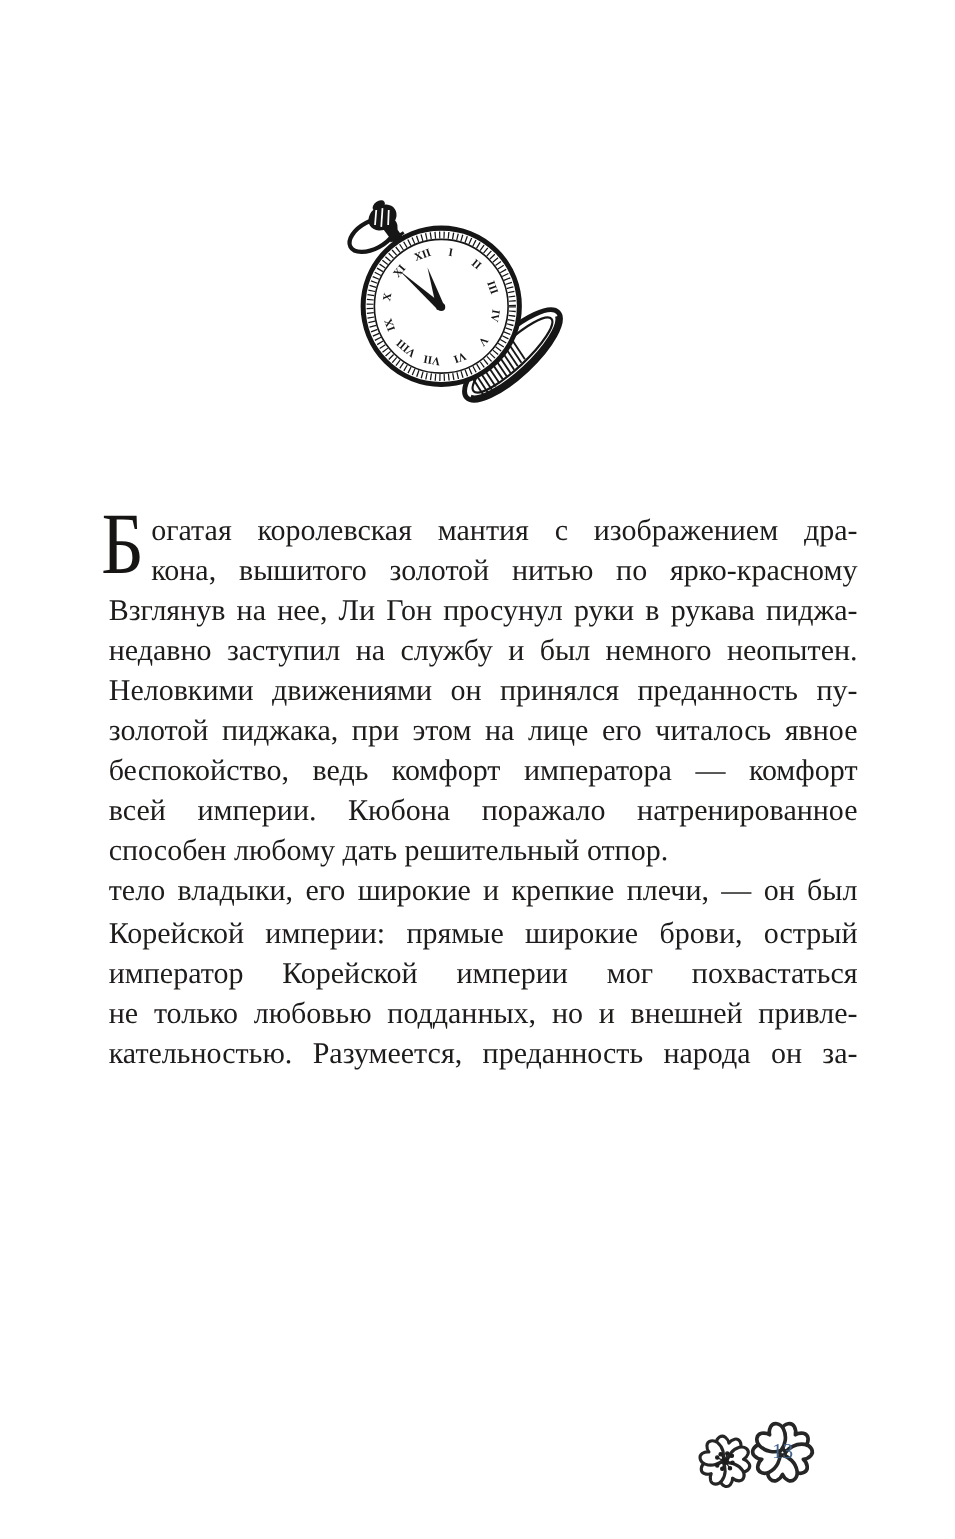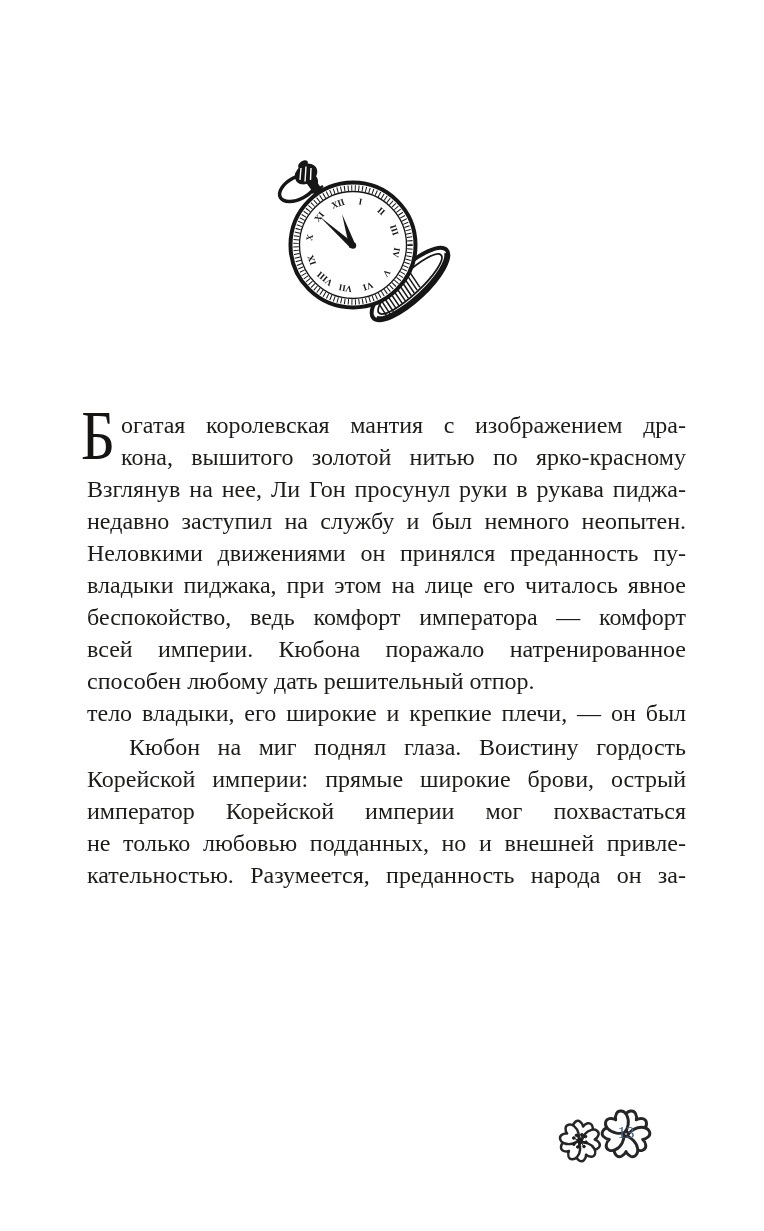--- a/index.html
+++ b/index.html
@@ -16,21 +16,21 @@
   .para{margin:2px;padding:0;}
   .tline{height:32px;line-height:32px;font-size:24px;white-space:normal;
          text-align:justify;text-align-last:justify;overflow:visible;}
   .tline.tlast{text-align:left;text-align-last:left;}
   .tline.dc-indent{padding-left:34px;}
   .tline.p-indent{padding-left:42px;}
   .dropcap{position:absolute;left:-4px;top:-6px;font-size:70px;line-height:1;
            transform:scaleX(.85);transform-origin:left top;color:#161514;}
 
   
-  .footer-wrap{position:absolute;left:552px;top:1104px;width:105px;height:68px;}
+  .footer-wrap{position:absolute;left:552px;top:1132px;width:105px;height:68px;}
   .footer-wrap svg{display:block;width:100%;height:100%;}
   .flower{fill:#ffffff;stroke:#262626;stroke-width:5.5;stroke-linejoin:round;}
   .stamen{stroke:#1c1c1c;stroke-width:1;}
   .pagenum-text{font-family:"Liberation Serif","DejaVu Serif",serif;font-size:17px;fill:#3f618c;}
 </style>
 </head>
 <body>
 
 <div class="page">
 
@@ -98,28 +98,27 @@
   </div>
 
   <main class="text-block">
     <span class="dropcap">Б</span>
   <div class="para">
         <div class="tline dc-indent">огатая королевская мантия с изображением дра-</div>
         <div class="tline dc-indent">кона, вышитого золотой нитью по ярко-красному</div>
         <div class="tline">Взглянув на нее, Ли Гон просунул руки в рукава пиджа-</div>
         <div class="tline">недавно заступил на службу и был немного неопытен.</div>
         <div class="tline">Неловкими движениями он принялся преданность пу-</div>
-        <div class="tline">владыки пиджака, при этом на лице его читалось явное</div>
+        <div class="tline">золотой пиджака, при этом на лице его читалось явное</div>
         <div class="tline">беспокойство, ведь комфорт императора — комфорт</div>
         <div class="tline">всей империи. Кюбона поражало натренированное</div>
         <div class="tline tlast">способен любому дать решительный отпор.</div>
         <div class="tline">тело владыки, его широкие и крепкие плечи, — он был</div>
       </div>
       <div class="para">
-        <div class="tline p-indent">Кюбон на миг поднял глаза. Воистину гордость</div>
         <div class="tline">Корейской империи: прямые широкие брови, острый</div>
         <div class="tline">император Корейской империи мог похвастаться</div>
         <div class="tline">не только любовью подданных, но и внешней привле-</div>
         <div class="tline">кательностью. Разумеется, преданность народа он за-</div>
       </div>
     </main>
 
   <div class="footer-wrap">
     <svg viewBox="0 0 105 68">
       <defs>

